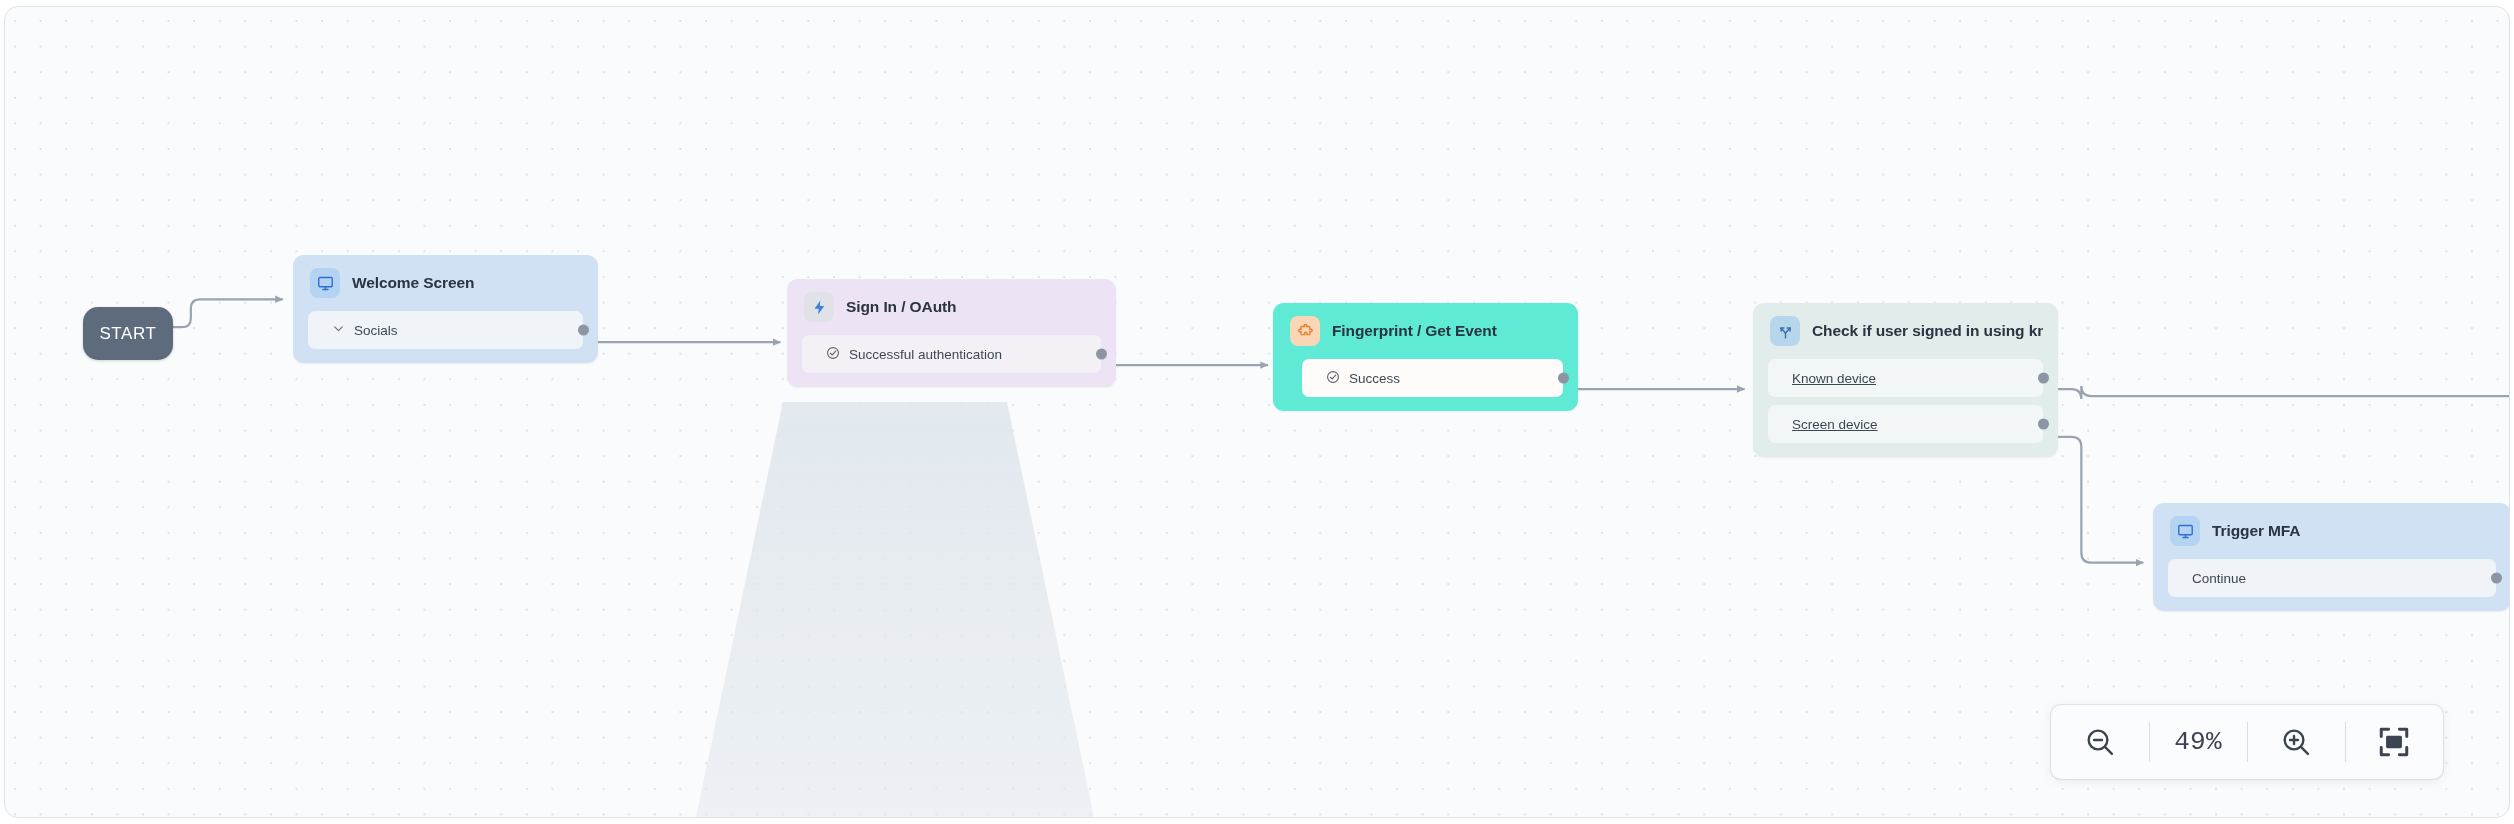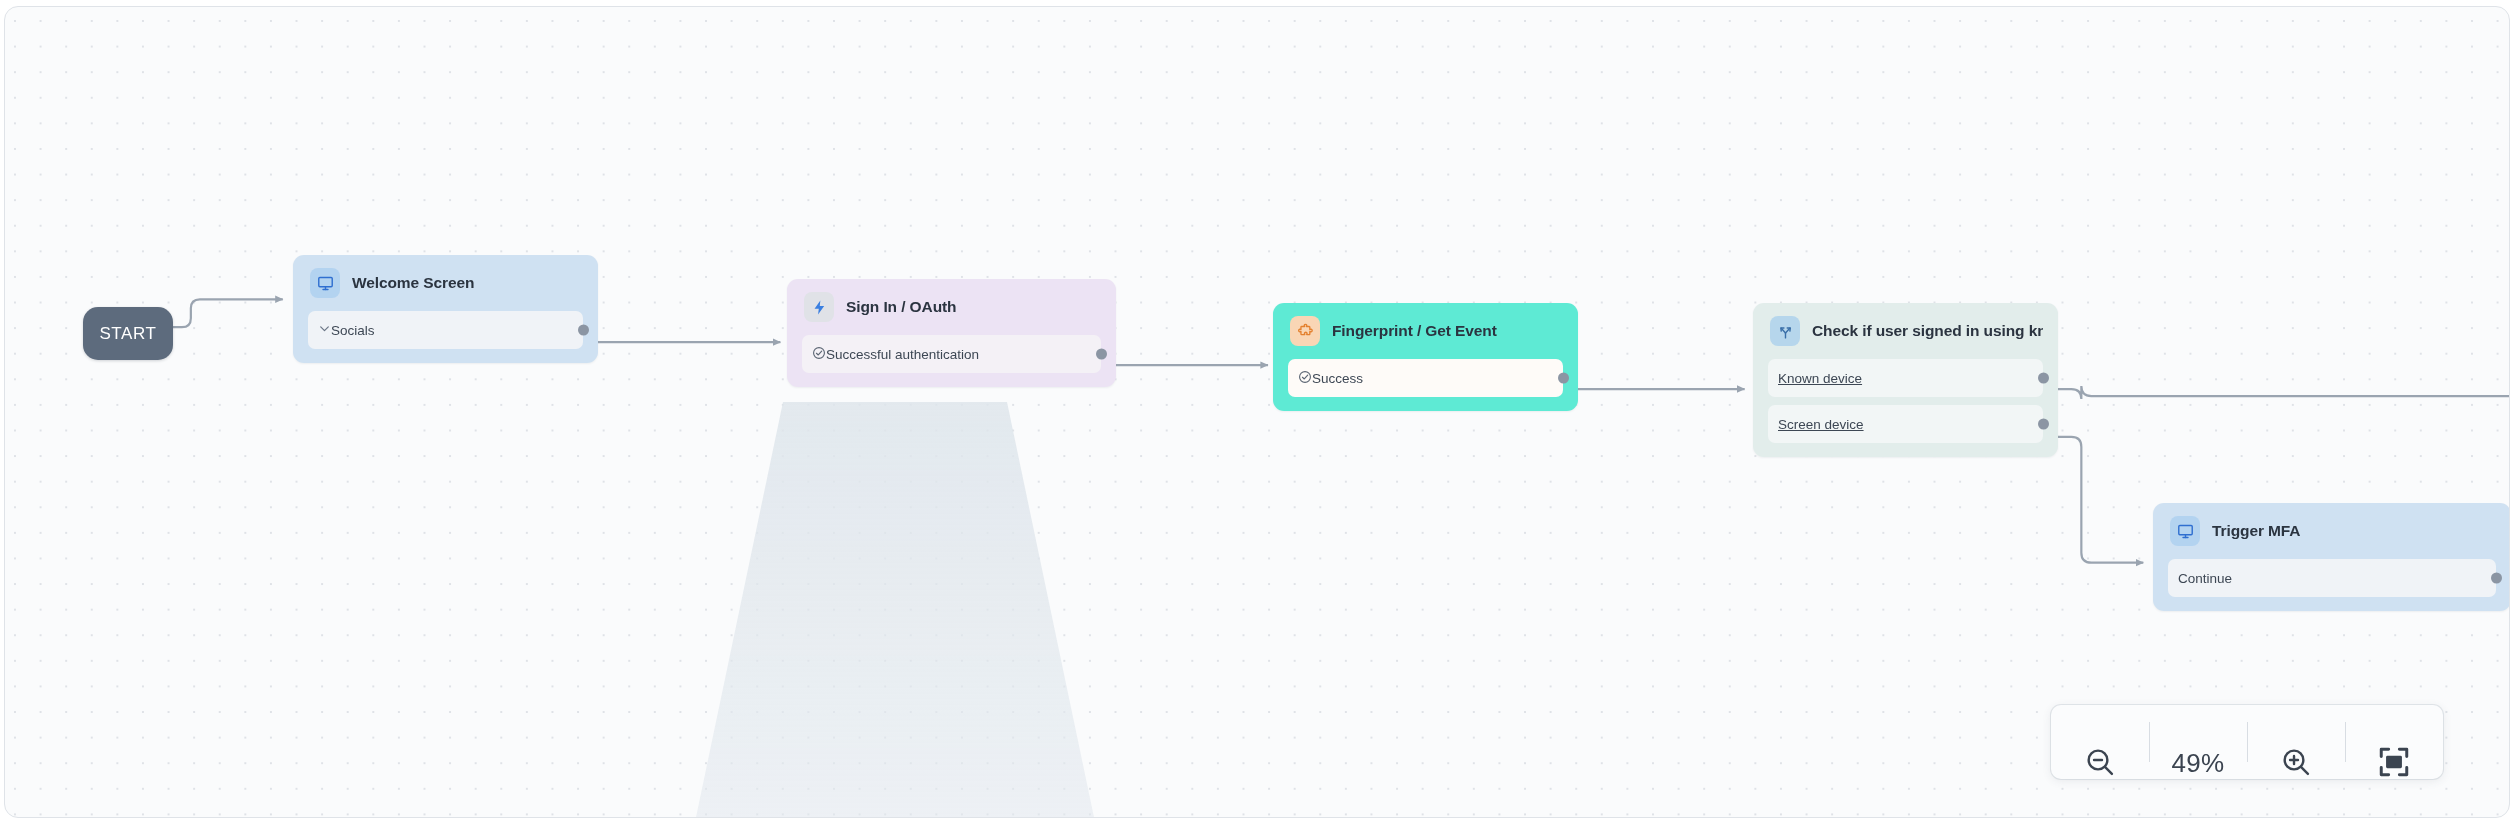--- a/index.html
+++ b/index.html
@@ -117,40 +117,41 @@
     letter-spacing: -0.1px;
     white-space: nowrap;
     overflow: hidden;
   }
   .node-row {
     position: relative;
     height: 38px;
     border-radius: 7px;
     display: flex;
     align-items: center;
-    padding: 0 10px;
+    gap: 9px;
+    padding: 0 24px;
     font-size: 13.5px;
     color: #3d4754;
     margin-top: 8px;
     background: rgba(255,255,255,.62);
   }
   .node-row:first-of-type { margin-top: 0; }
 
   
   .node.blue      { background: #cfe1f2; }
   .node.blue   .node-icon { background: #b3d3f0; }
   .node.blue   .node-row  { background: #f0f3f7; }
 
   .node.purple    { background: #ece3f4; }
   .node.purple .node-icon { background: #e0e2e7; }
   .node.purple .node-row  { background: #f4f1f6; }
 
   .node.orange    { background: #5eead4; }
   .node.orange .node-icon { background: #f9d6b5; }
-  .node.orange .node-row  { background: #fefbf8; }
+  .node.orange .node-row  { background: #fefbf8; margin-left: 14px; }
 
   .node.teal      { background: #e2edeb; }
   .node.teal   .node-icon { background: #b6d6ec; }
   .node.teal   .node-row  { background: #f2f6f6; text-decoration: underline; }
 
   
   .port {
     position: absolute;
     right: -5.5px;
     top: 50%;
@@ -171,23 +172,24 @@
     background: #fbfcfd;
     border-radius: 10px;
     box-shadow: 0 2px 10px rgba(60,70,85,.10), 0 0 0 1px rgba(210,216,223,.55);
     display: flex;
     align-items: center;
   }
   .zoom-cell {
     flex: 1 1 0;
     height: 100%;
     display: flex;
-    align-items: flex-end;
+    align-items: center;
     justify-content: center;
     position: relative;
+    font-family: Liberation Mono, monospace;
   }
   .zoom-cell + .zoom-cell::before {
     content: "";
     position: absolute;
     left: 0;
     top: 17px;
     bottom: 17px;
     width: 1px;
     background: #d8dde3;
   }

